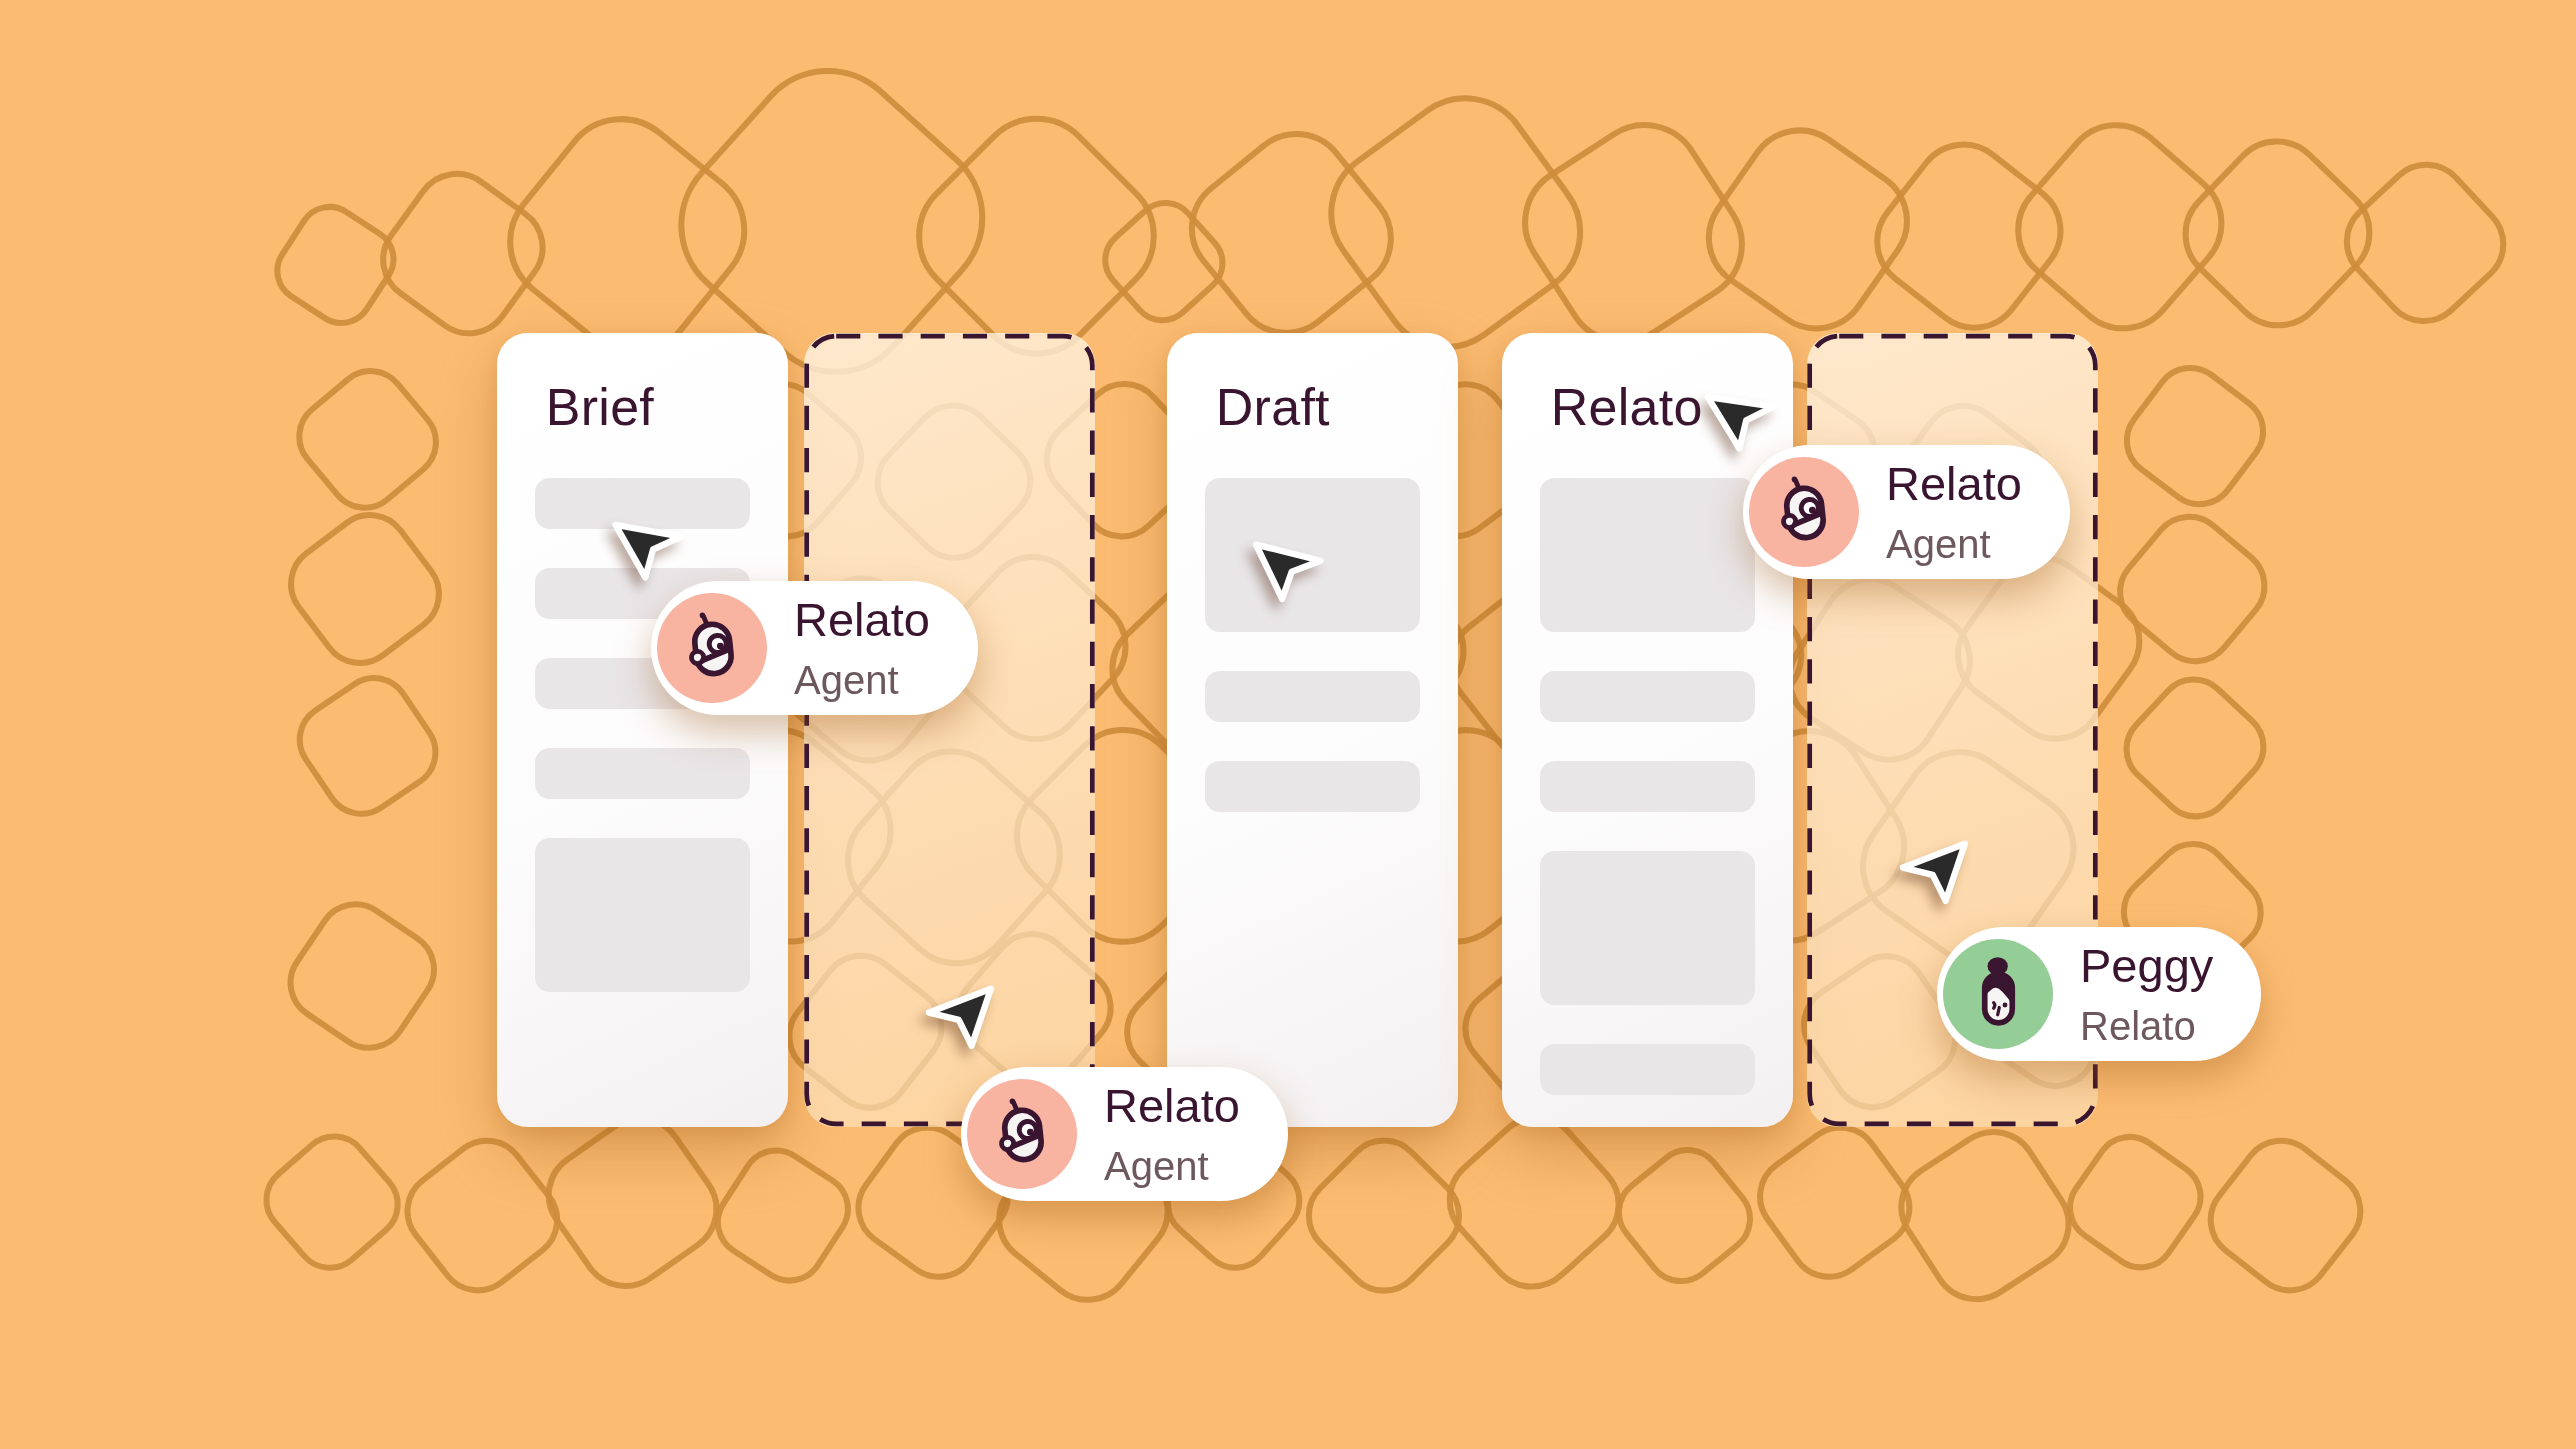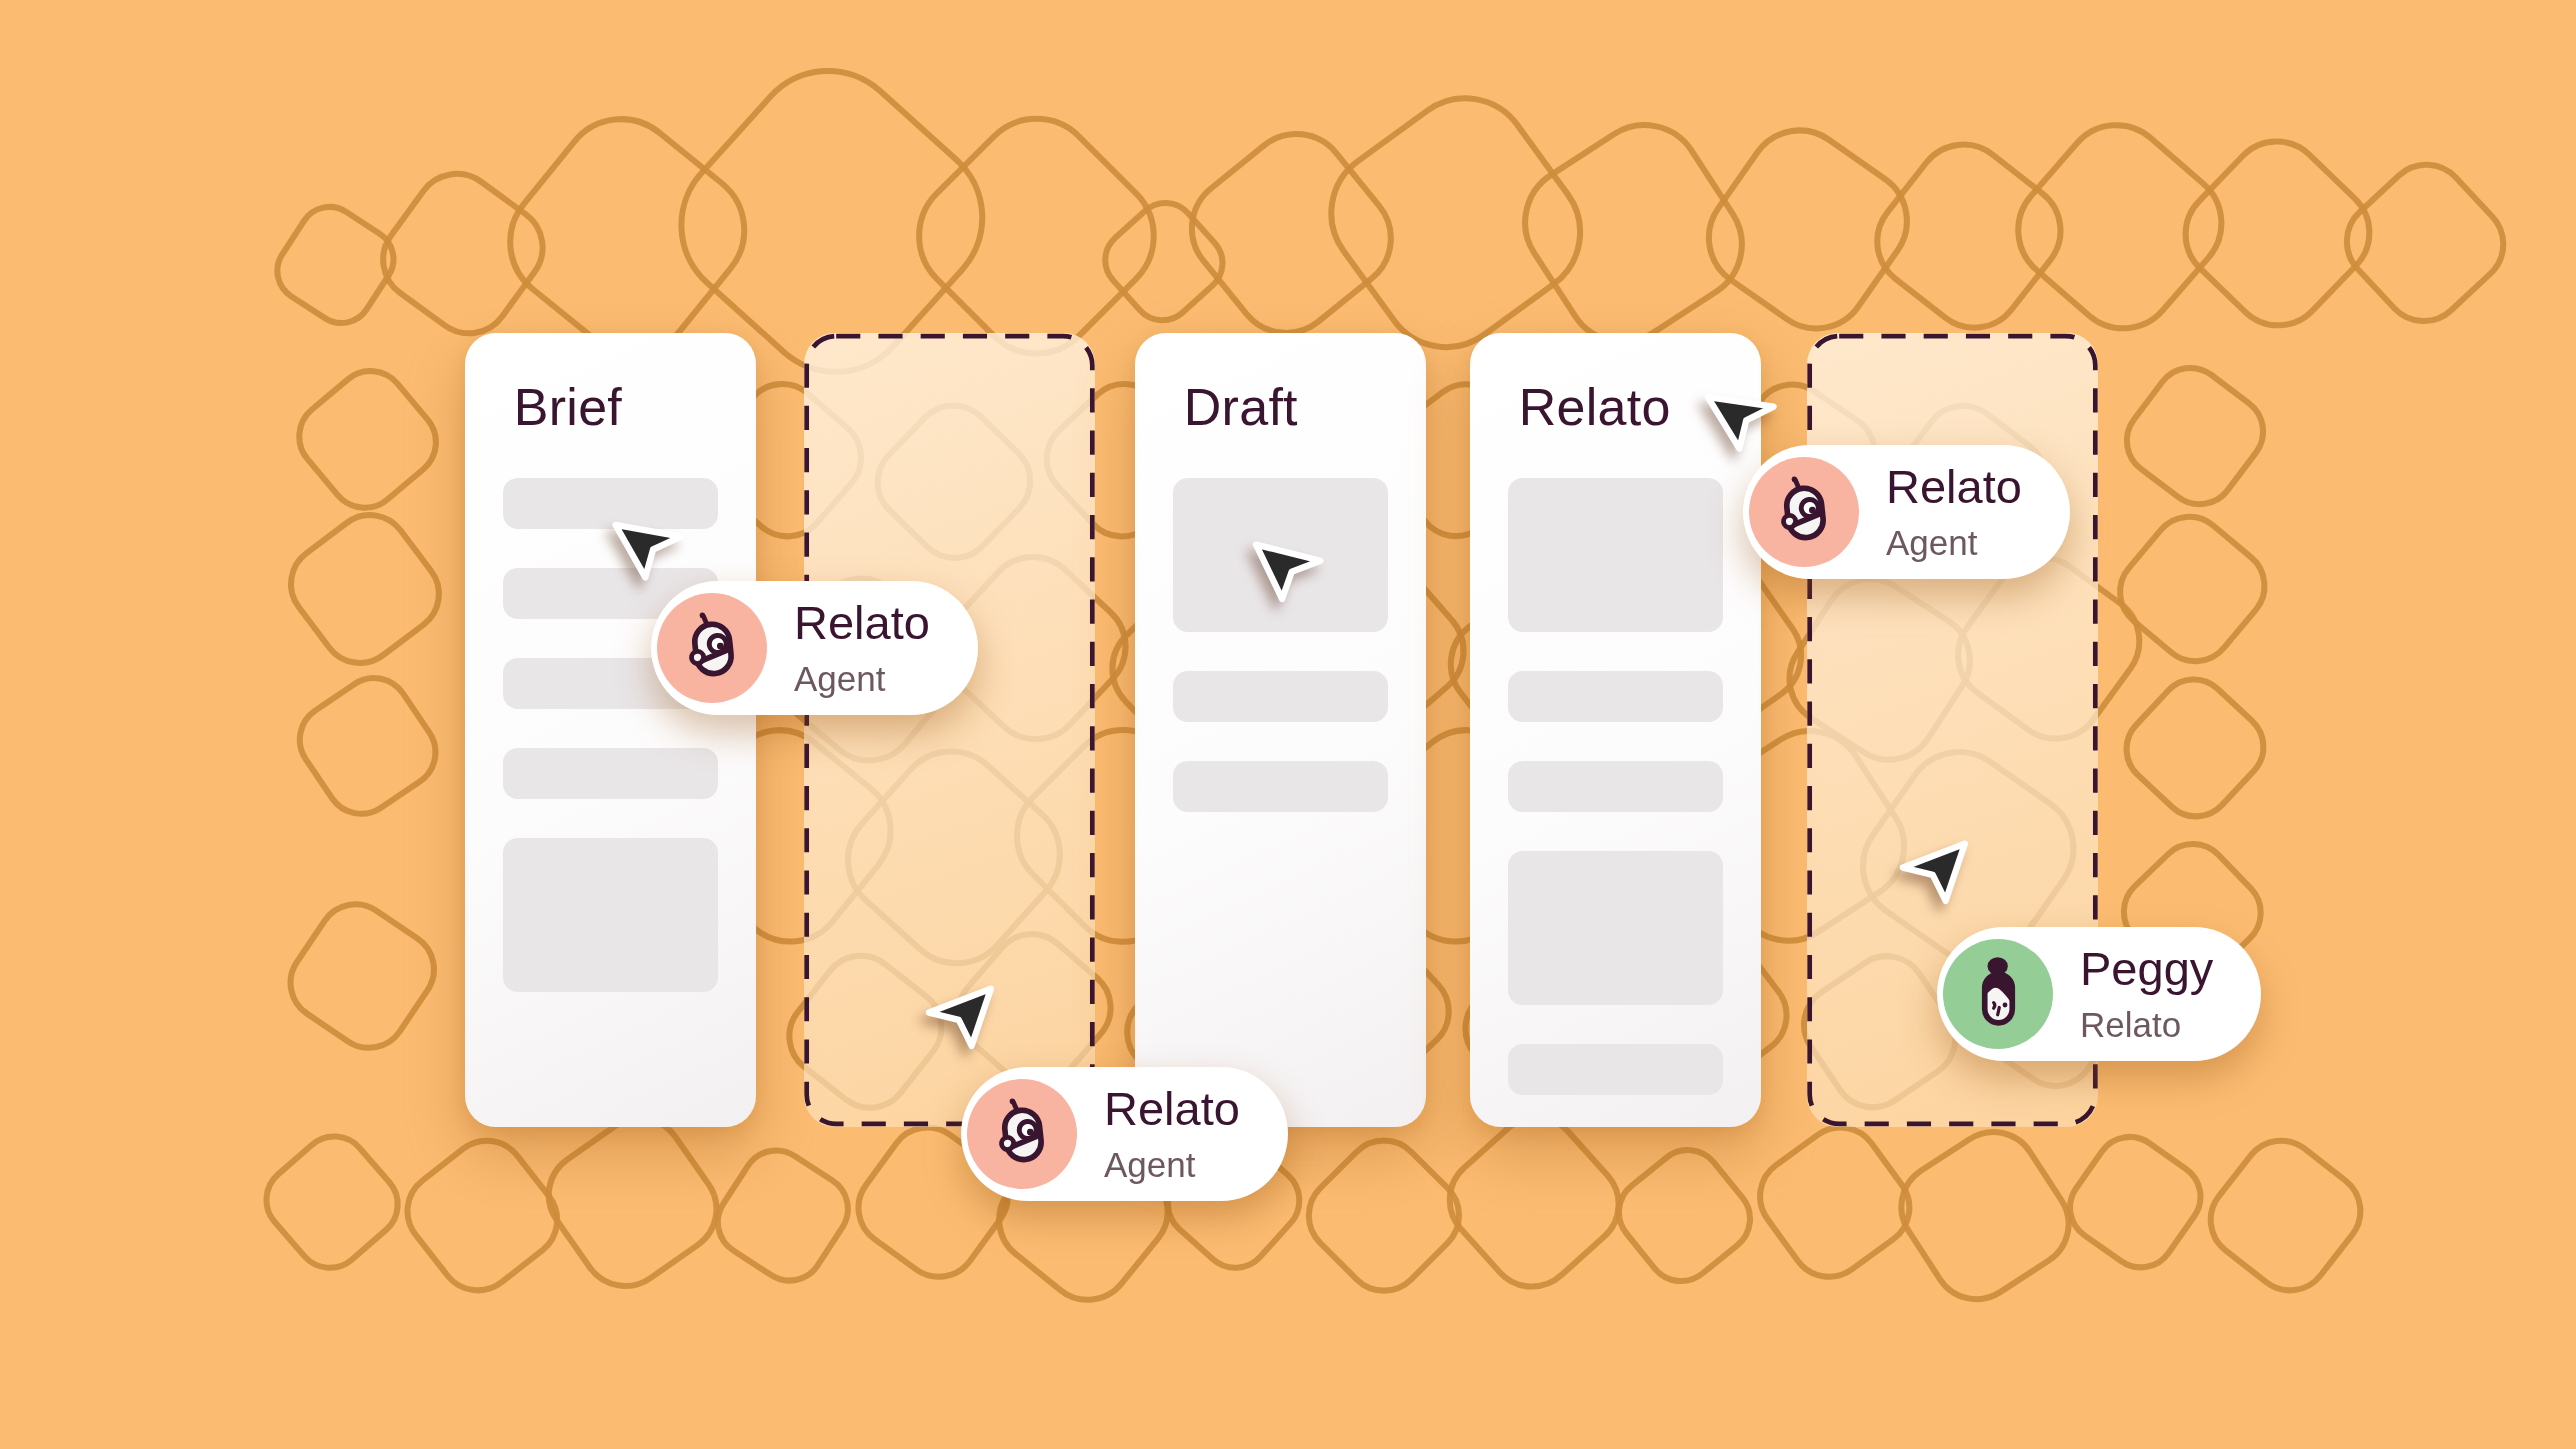--- a/index.html
+++ b/index.html
@@ -10,20 +10,21 @@
   }
   #bg-pattern{position:absolute;left:0;top:0;z-index:1;}
   .col{
     position:absolute;top:333px;width:291px;height:794px;
     border-radius:31px;box-sizing:border-box;z-index:10;
   }
   .card{
     background:linear-gradient(155deg,#ffffff 0%,#fdfcfc 55%,#f3f0f1 100%);
     box-shadow:0 27px 60px rgba(164,94,25,.33),0 6.7px 17.4px rgba(164,94,25,.16);
     padding:38px;
+    margin-left:32px;
   }
   .col-title{
     margin:8px 0 0 10.7px;font-size:52px;font-weight:400;color:#3A1530;
     letter-spacing:0.3px;line-height:1.1;
   }
   .rows{margin-top:42px;display:flex;flex-direction:column;gap:39px;}
   .skel{background:#E9E6E8;border-radius:14.8px;width:100%;}
   .skel.bar{height:51px;}
   .skel.block{height:154px;}
   .dropzone{
@@ -35,21 +36,21 @@
     background:#ffffff;border-radius:670px;padding:6px 48px 6px 6px;
     box-shadow:0 17.4px 37px rgba(150,80,15,.35);white-space:nowrap;z-index:30;
   }
   .avatar{
     width:110px;height:110px;border-radius:50%;flex:0 0 auto;
     display:flex;align-items:center;justify-content:center;overflow:hidden;
   }
   .avatar svg{width:81px;height:81px;}
   .btext{display:flex;flex-direction:column;justify-content:space-between;margin-left:27px;}
   .bname{font-size:47px;color:#3A1530;line-height:1.05;}
-  .brole{font-size:35px;color:#6D585E;line-height:1.05;margin-top:14px;}
+  .brole{font-size:40px;color:#6D585E;line-height:1.05;margin-top:14px;}
   .cursor{
     position:absolute;width:85px;height:85px;z-index:40;
     filter:drop-shadow(-5.4px 8px 6px rgba(80,35,10,.38));
   }
   .cursor svg{width:85px;height:85px;overflow:visible;}
 </style>
 </head>
 <body>
 
 <div id="canvas">

